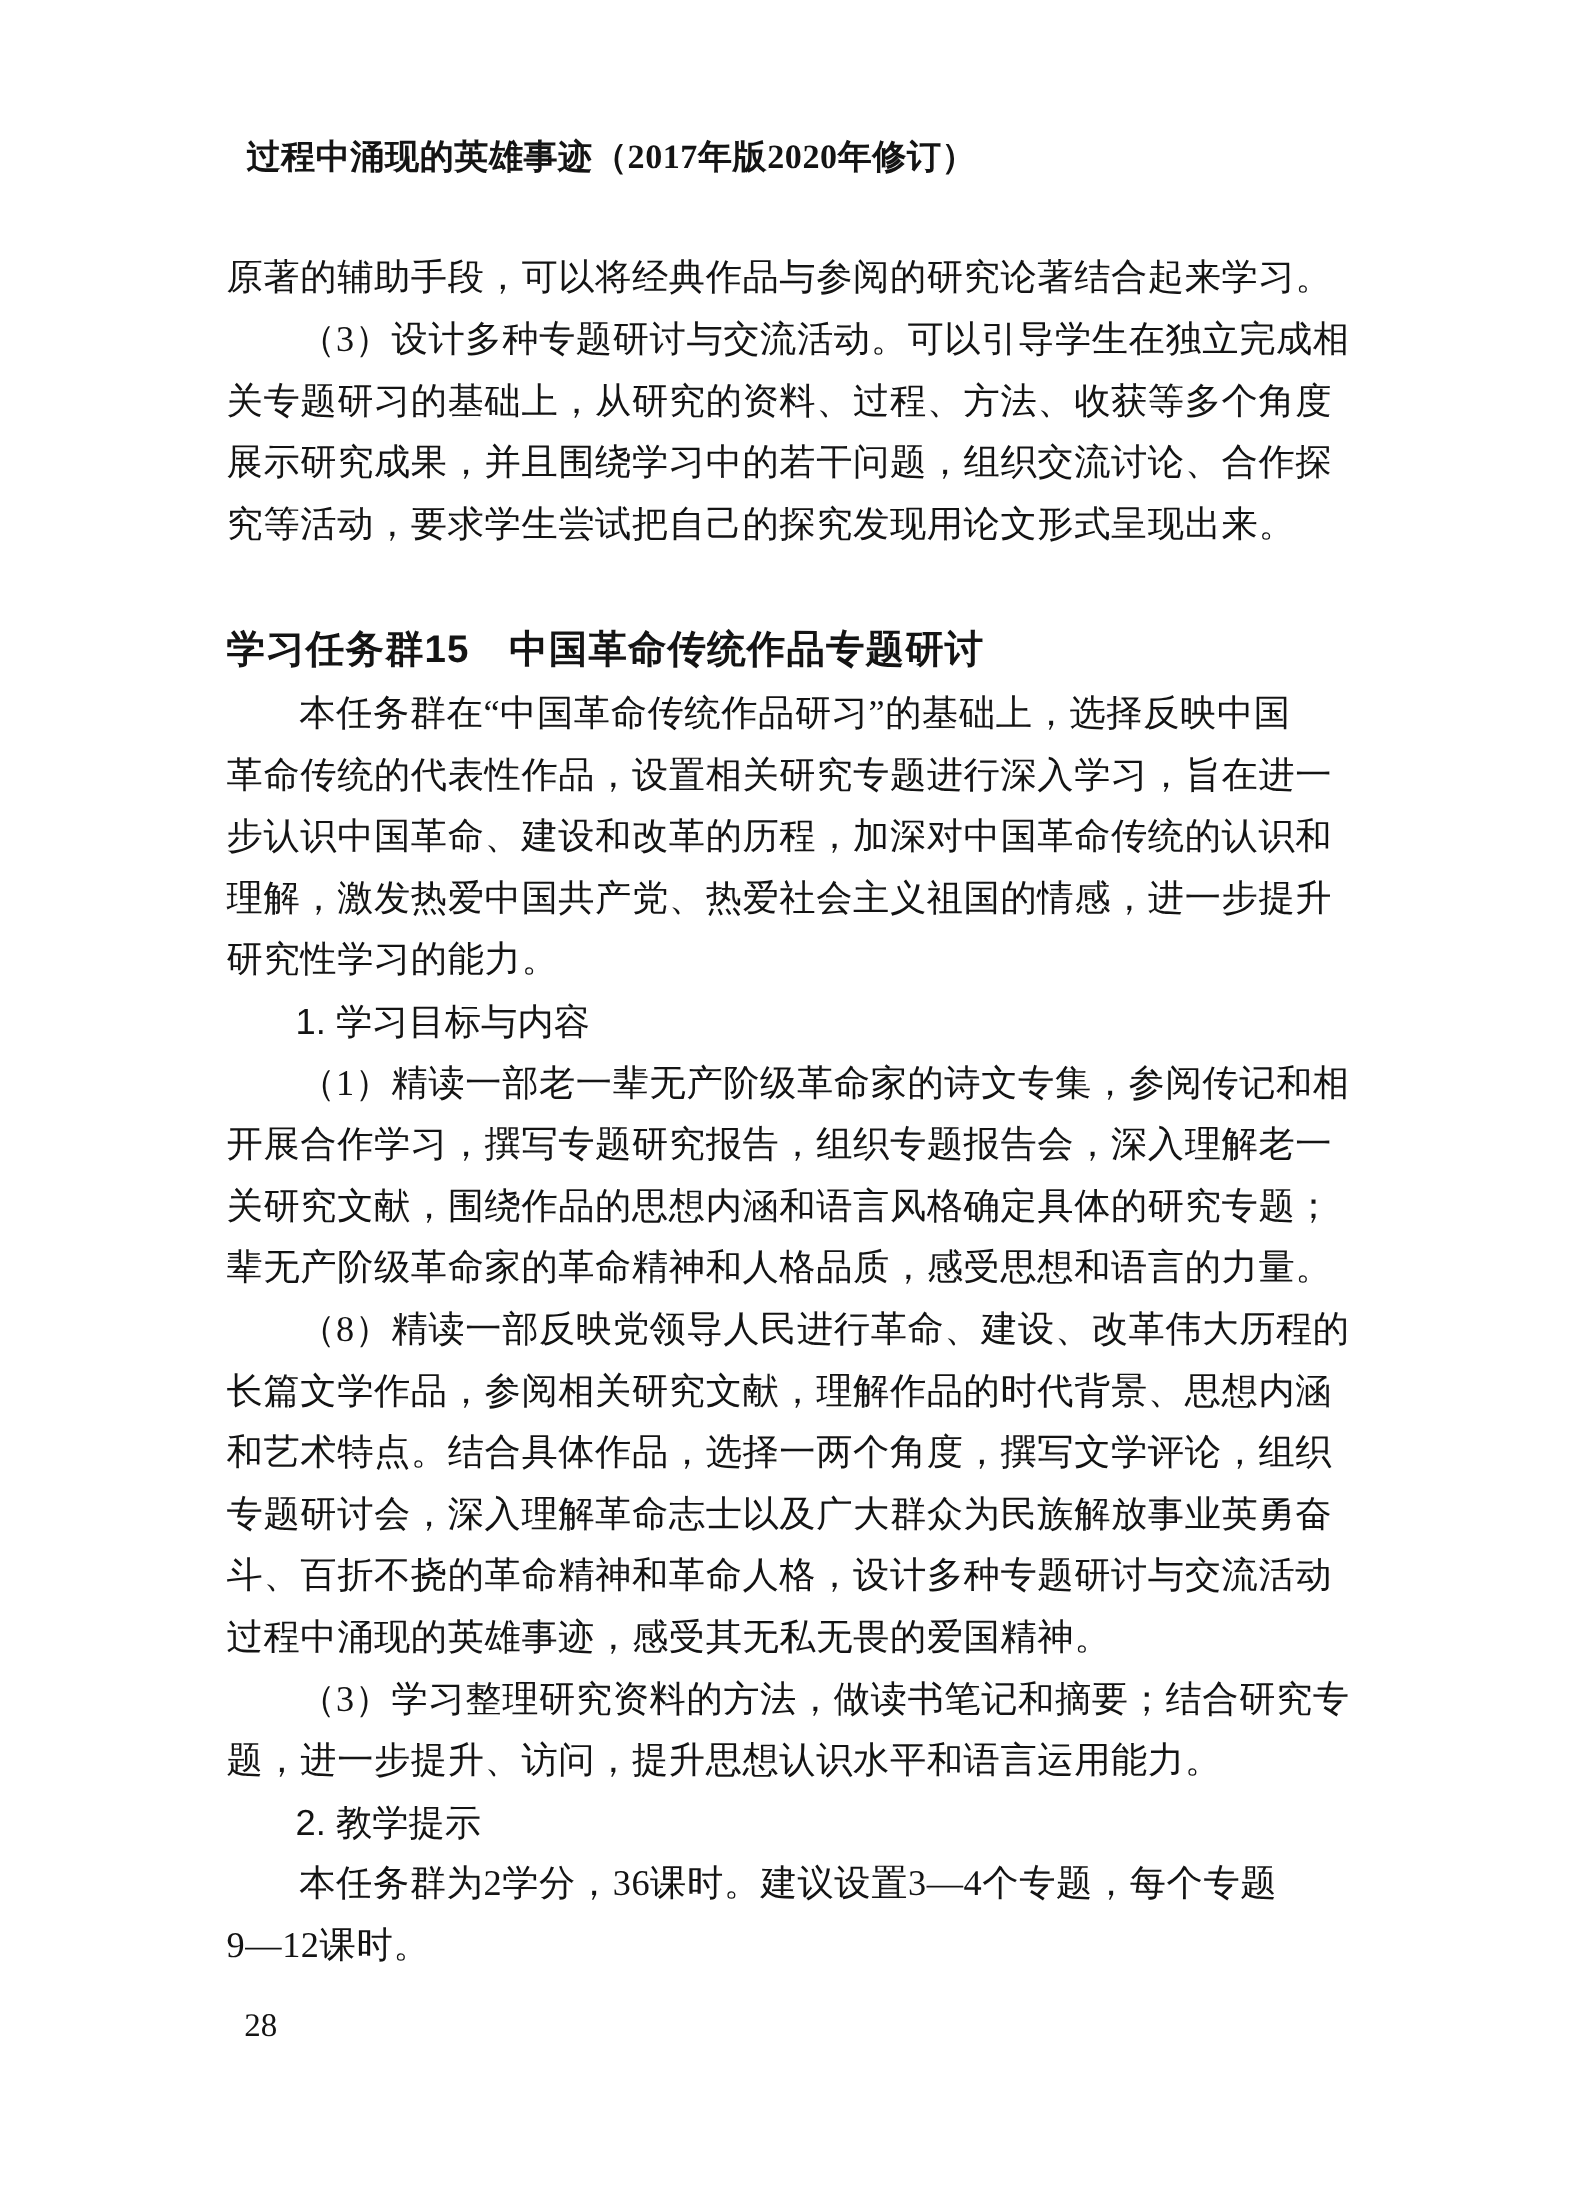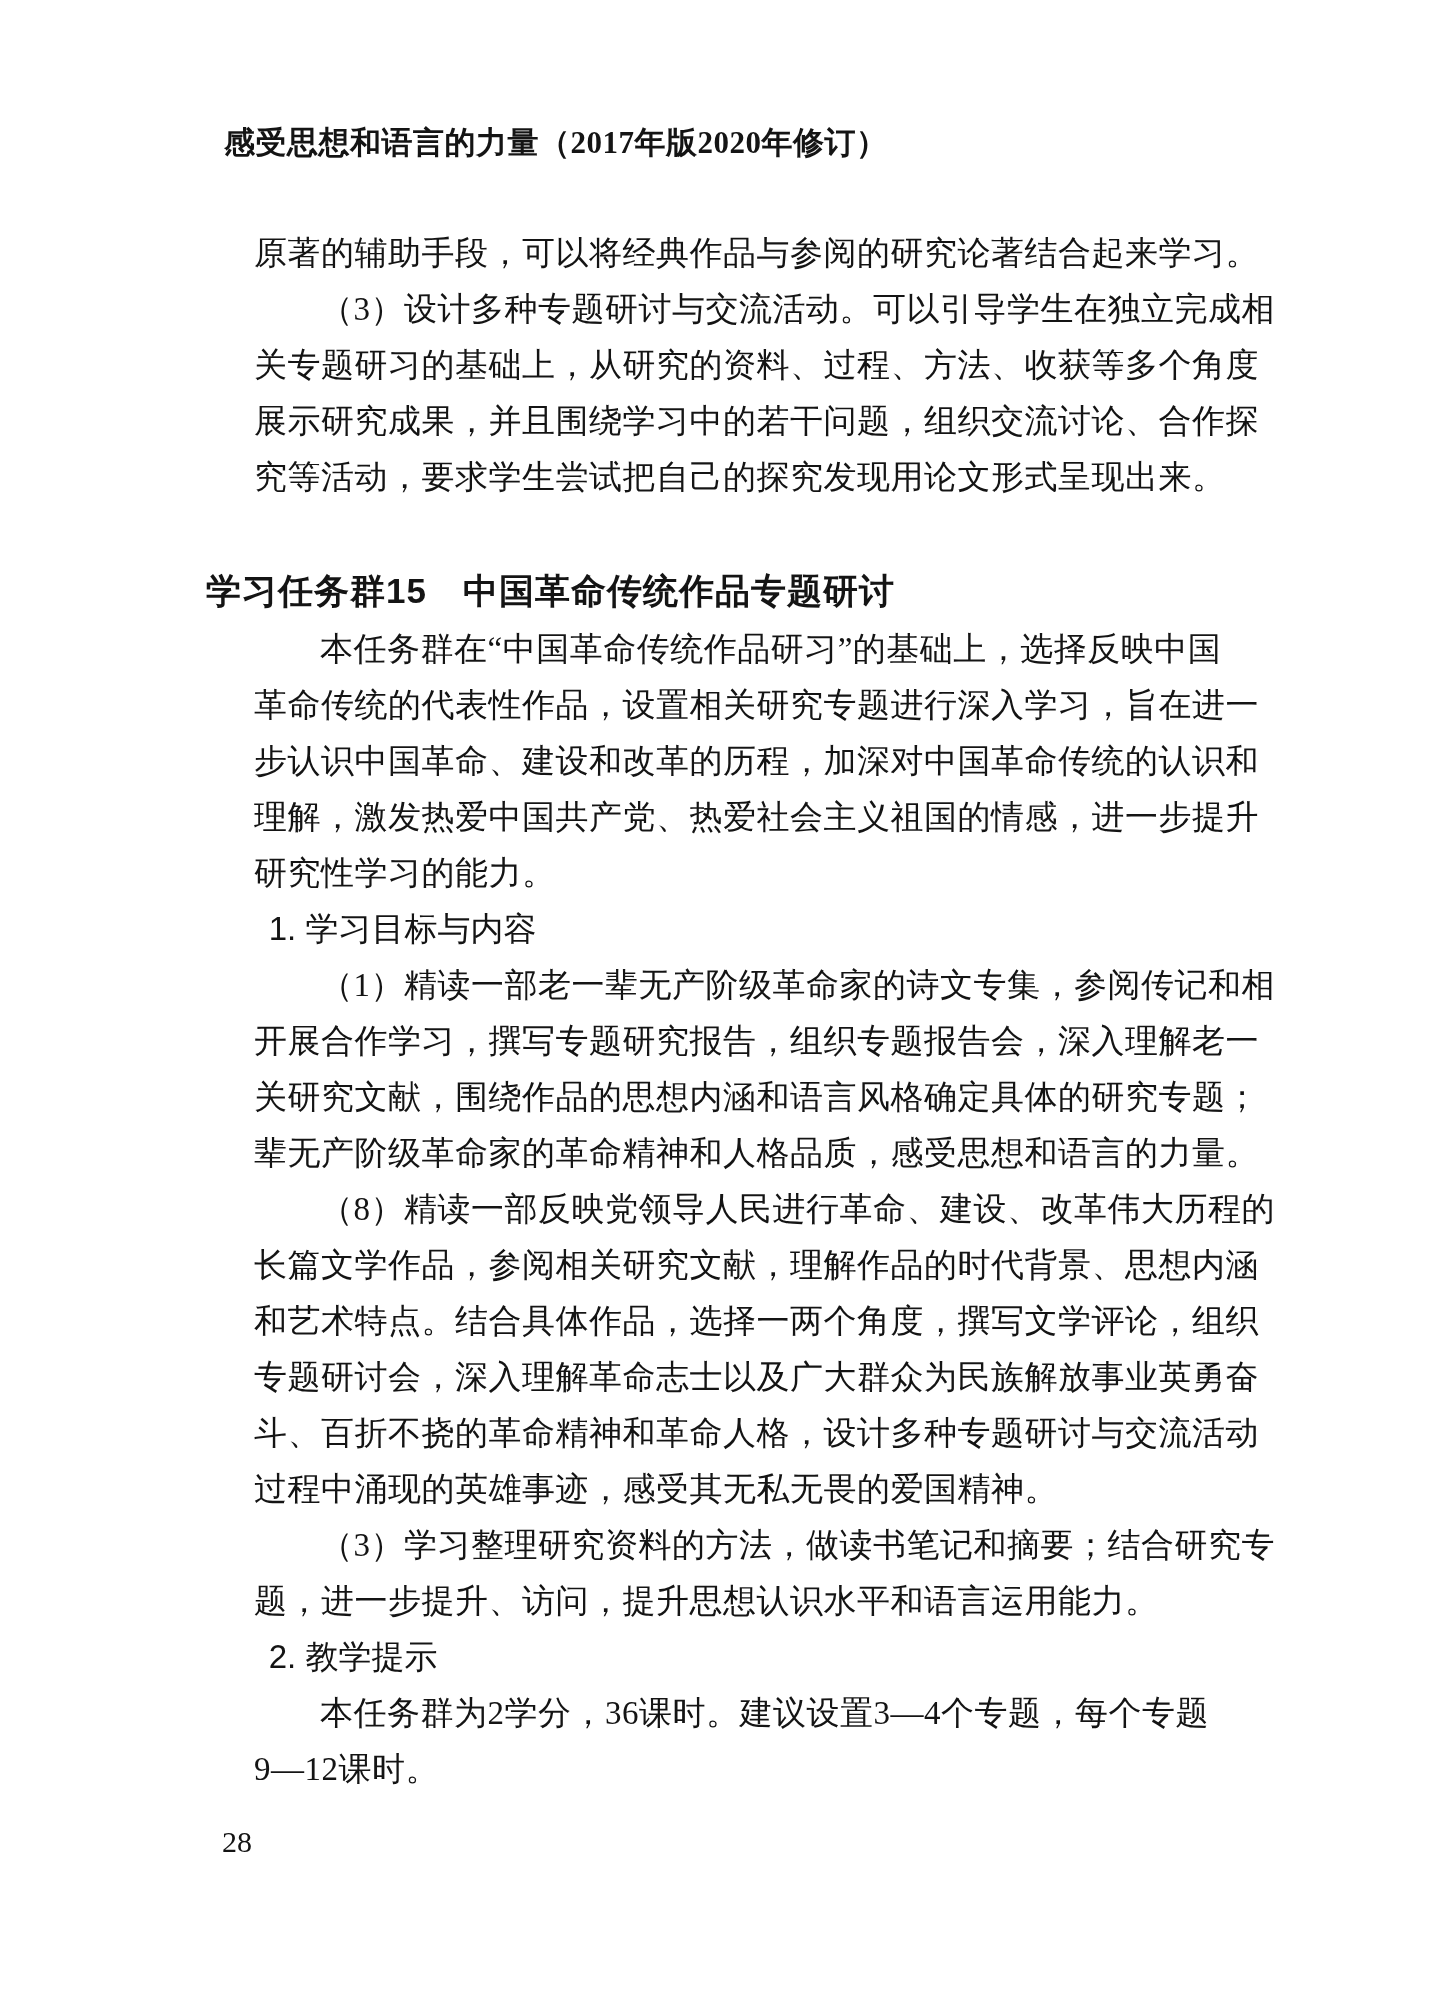--- a/index.html
+++ b/index.html
@@ -24,21 +24,20 @@
   .body-col{
     position:absolute;
     left:206px;top:225px;
     width:992px;
   }
   .line{
     font-size:33px;
     line-height:56px;
     white-space:nowrap;
     letter-spacing:0.5px;
-    margin-left:48px;
   }
   .indent{text-indent:2em;}
   .section-heading{
     margin-top:56px;
     font-family:"Liberation Sans","DejaVu Sans",sans-serif;
     font-weight:700;
     font-size:35px;
     line-height:60px;
     white-space:nowrap;
     letter-spacing:1px;
@@ -56,21 +55,21 @@
     left:222px;top:1822px;
     font-size:30px;
     line-height:40px;
   }
 </style>
 </head>
 <body>
 
 <div class="page">
 
-  <div class="doc-header">感受思想和语言的力量（2017年版2020年修订）</div>
+  <div class="doc-header">过程中涌现的英雄事迹（2017年版2020年修订）</div>
 
   <div class="body-col">
 
     <div>
       <div class="line">原著的辅助手段，可以将经典作品与参阅的研究论著结合起来学习。</div>
     </div>
 
     <div>
       <div class="line indent">（3）设计多种专题研讨与交流活动。可以引导学生在独立完成相</div>
       <div class="line">关专题研习的基础上，从研究的资料、过程、方法、收获等多个角度</div>

